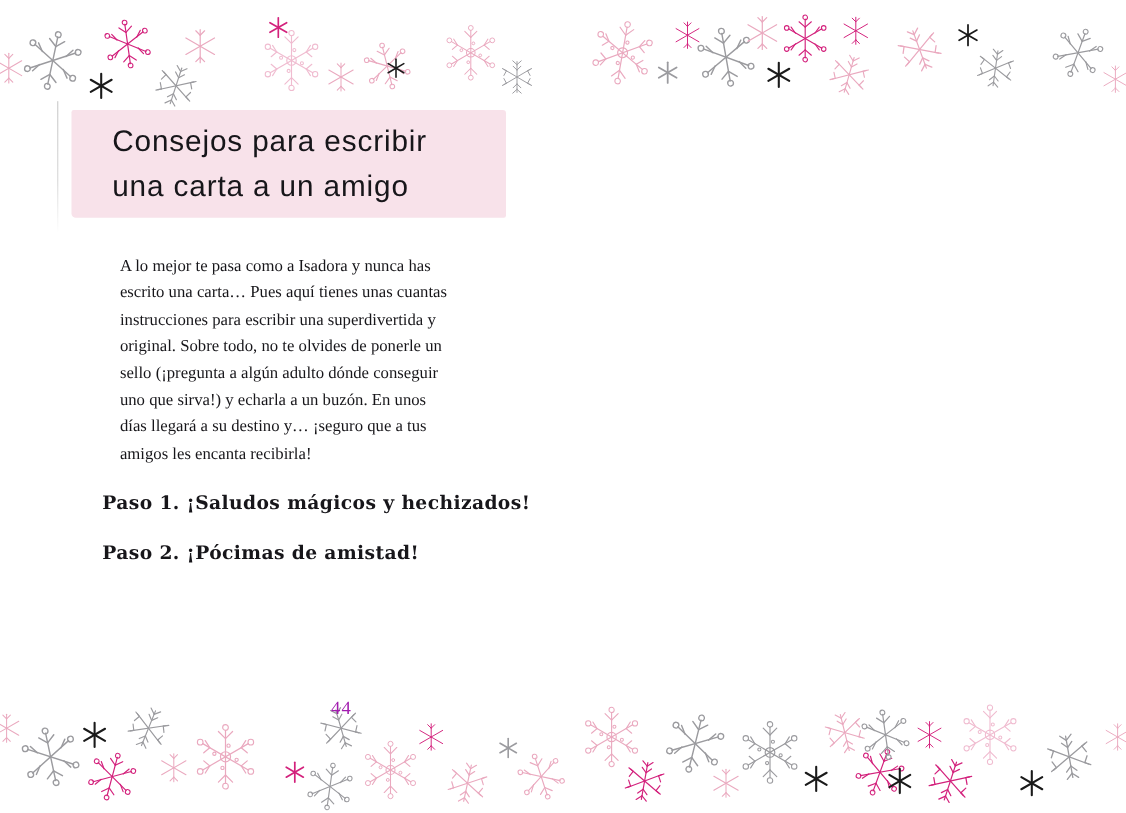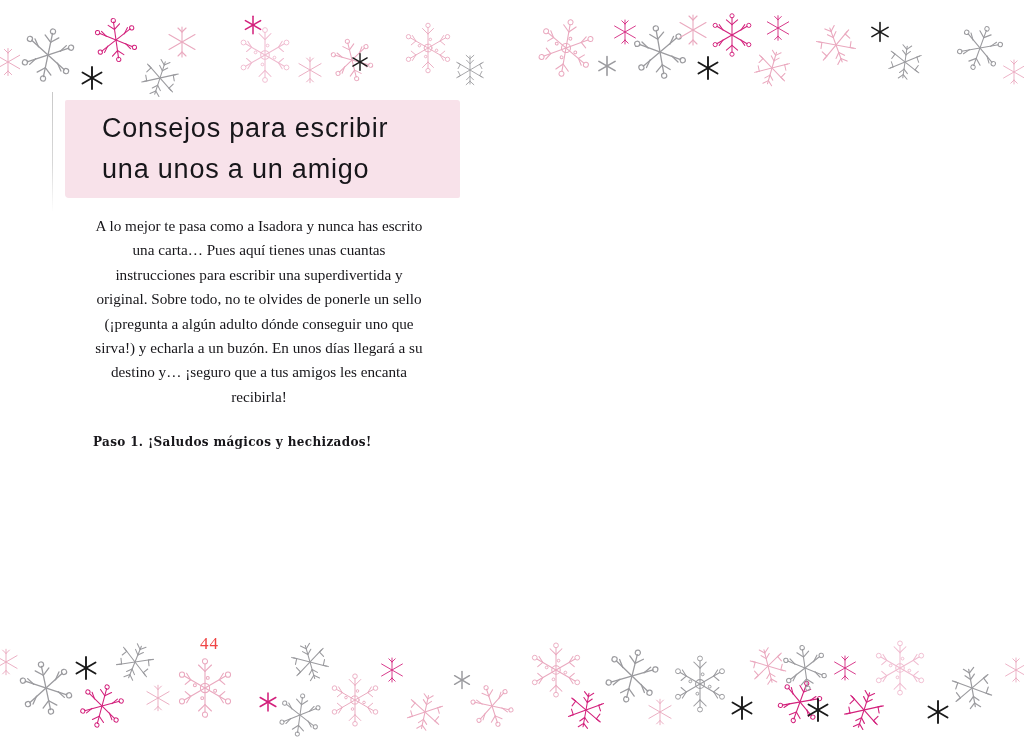--- a/index.html
+++ b/index.html
@@ -88,39 +88,39 @@
   .col.left  { left: 93px;  top: 214px; width: 332px; }
 
   .para {
     margin: 0 0 0 0;
     text-align: left;
     font-family: "Liberation Serif", "DejaVu Serif", serif;
   }
 
   .step-heading {
     font-family: "DejaVu Serif", "Liberation Serif", serif;
-    font-size: 12px;
+    font-size: 17px;
     line-height: 24px;
     letter-spacing: 0.35px;
     color: #17161a;
     margin: 21px 0 2px 0;
     white-space: nowrap;
   }
 
-  .body-para { margin: 0; text-align: center; }
+  .body-para { margin: 16px; }
 
   
   .page-number {
     position: absolute;
     top: 634px;
     width: 120px;
-    text-align: left;
+    text-align: right;
     font-family: "Liberation Serif", "DejaVu Serif", serif;
     font-size: 17px;
-    color: #ef4444;
+    color: #a21caf;
     letter-spacing: 1px;
   }
   .page-number.left  { left: 200px; }
 </style>
 </head>
 <body>
 
 <div class="spread">
 
   <div class="snow-band top">
@@ -414,29 +414,30 @@
     </svg>
   </div>
 
   <div class="gutter-line"></div>
 
   <div class="page left">
 
     <div class="title-block">
       <div class="title-text">
         <span class="title-line">Consejos para escribir</span>
-        <span class="title-line">una unos a un amigo</span>
+        <span class="title-line">una carta a un amigo</span>
       </div>
     </div>
 
     <div class="col left">
       <p class="para body-para">A lo mejor te pasa como a Isadora y nunca has escrito una carta… Pues aquí tienes unas cuantas instrucciones para escribir una superdivertida y original. Sobre todo, no te olvides de ponerle un sello (¡pregunta a algún adulto dónde conseguir uno que sirva!) y echarla a un buzón. En unos días llegará a su destino y… ¡seguro que a tus amigos les encanta recibirla!</p>
 
       <h3 class="step-heading">Paso 1. ¡Saludos mágicos y hechizados!</h3>
 
+      <h3 class="step-heading">Paso 2. ¡Pócimas de amistad!</h3>
     </div>
 
     <div class="page-number left">44</div>
   </div>
 
   <div class="page right">
 
     
 
     

